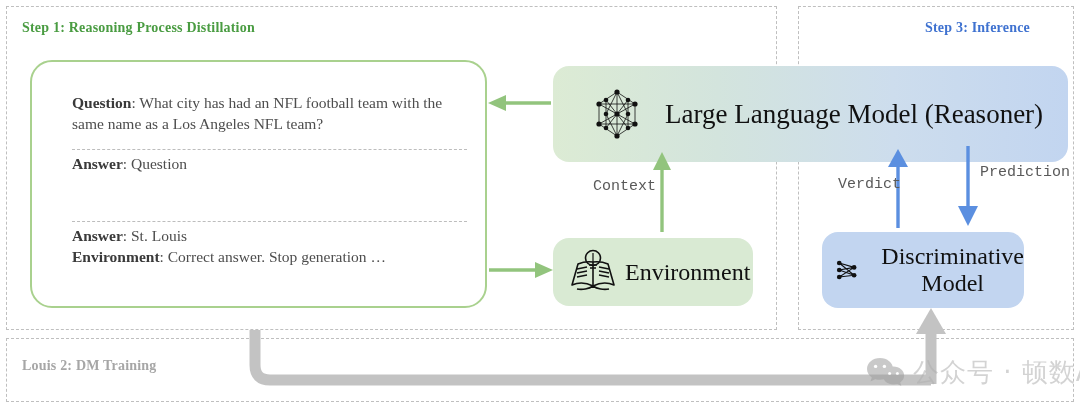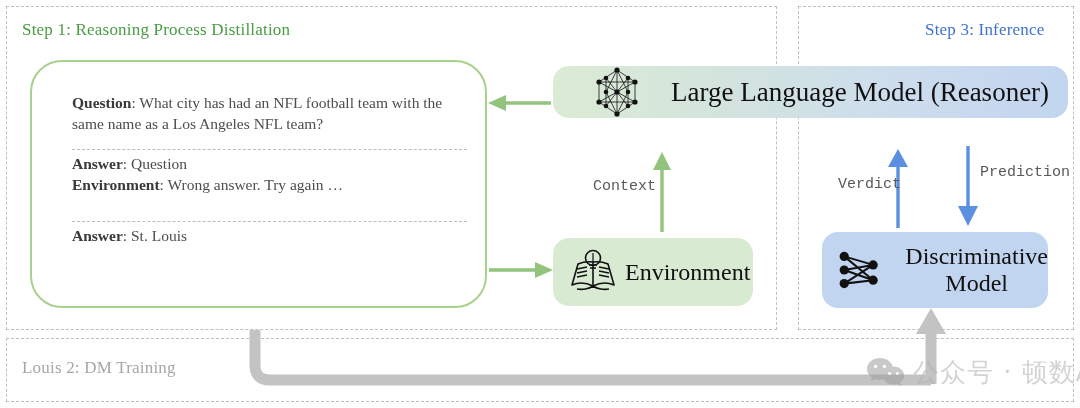--- a/index.html
+++ b/index.html
@@ -11,30 +11,30 @@
   .stage{position:absolute;left:0;top:0;width:1080px;height:408px;}
 
   
   .panel{position:absolute;border:1.5px dashed #bfbfbf;box-sizing:border-box;}
   #panel-step1{left:6px;top:6px;width:771px;height:324px;}
   #panel-step2{left:6px;top:338px;width:1068px;height:64px;}
   #panel-step3{left:798px;top:6px;width:276px;height:324px;}
 
   .step-title{
     position:absolute;font-family:"Liberation Serif",serif;
-    font-weight:normal;font-size:17px;letter-spacing:.2px;white-space:nowrap;
+    font-weight:bold;font-size:14px;letter-spacing:.2px;white-space:nowrap;
   }
   #title-step1{left:22px;top:20px;color:#4a9c42;}
   #title-step2{left:22px;top:358px;color:#a6a6a6;}
   #title-step3{left:900px;top:20px;color:#3f72d0;margin-left:25px;}
 
   
   #example-card{
     position:absolute;left:30px;top:60px;width:457px;height:248px;
-    border:2.5px solid #a9d18e;border-radius:32px;background:#ffffff;
+    border:2.5px solid #a9d18e;border-radius:22px;background:#ffffff;
     box-sizing:border-box;
     padding-left:17px;
   }
   .qa-block{position:absolute;left:40px;right:18px;}
   .qa-line{
     font-family:"Liberation Serif",serif;font-size:15.5px;color:#4d4d4d;
     line-height:21px;white-space:nowrap;
   }
   .qa-line.wrap{white-space:normal;}
   .qa-line b{color:#3a3a3a;font-weight:bold;}
@@ -42,34 +42,34 @@
     border-top:1.6px dashed #bdbdbd;margin:4px 0 3px 0;height:0;
   }
   #qa-top{top:30px;}
   #qa-mid{top:83px;}
   #qa-bot{top:155px;}
 
   
   .rbox{position:absolute;border-radius:16px;display:flex;align-items:center;
         box-sizing:border-box;}
   #llm-box{
-    left:553px;top:66px;width:515px;height:52px;
+    left:553px;top:66px;width:515px;height:96px;
     background:linear-gradient(90deg,#dcebd4 0%,#d3e4dd 32%,#cddded 66%,#c2d5f0 100%);
-    padding-left:36px;gap:26px;
+    padding-left:36px;gap:20px;
   }
   #llm-label{font-family:"Liberation Serif",serif;font-size:27px;color:#111;white-space:nowrap;}
 
   #env-box{
     left:553px;top:238px;width:200px;height:68px;background:#d9ead3;
     padding-left:14px;gap:6px;
   }
   #env-label{font-family:"Liberation Serif",serif;font-size:24px;color:#111;white-space:nowrap;}
 
   #dm-box{
-    left:822px;top:232px;width:226px;height:76px;background:#c2d5f0;
+    left:822px;top:232px;width:202px;height:76px;background:#c2d5f0;
     padding-left:12px;gap:22px;
   }
   #dm-label{
     font-family:"Liberation Serif",serif;font-size:24px;color:#111;
     line-height:27px;text-align:center;flex:1;
   }
 
   
   svg.layer{position:absolute;left:0;top:0;width:1080px;height:408px;
             pointer-events:none;overflow:visible;}
@@ -114,26 +114,26 @@
 
   <div id="example-card">
 
     <div class="qa-block" id="qa-top">
       <div class="qa-line wrap"><b>Question</b><span>: What city has had an NFL football team with the same name as a Los Angeles NFL team?</span></div>
     </div>
 
     <div class="qa-block" id="qa-mid">
       <div class="divider"></div>
       <div class="qa-line"><b>Answer</b><span>: Question</span></div>
-      <div class="qa-line"><b>Environment</b><span>: Wrong answer. Try again …</span></div>
     </div>
 
     <div class="qa-block" id="qa-bot">
       <div class="divider"></div>
       <div class="qa-line"><b>Answer</b><span>: St. Louis</span></div>
+      <div class="qa-line"><b>Environment</b><span>: Correct answer. Stop generation …</span></div>
     </div>
   </div>
 
   <div class="rbox" id="llm-box">
     <svg width="56" height="56" viewBox="0 0 56 56">
       <g stroke="#111" stroke-width="0.8" fill="none">
         <path d="M28,6 L10,18 L10,38 L28,50 L46,38 L46,18 Z"></path>
         <path d="M28,6 L28,50 M10,18 L46,38 M46,18 L10,38 M10,18 L46,18 M10,38 L46,38"></path>
         <path d="M28,6 L17,28 L28,50 L39,28 Z"></path>
         <path d="M17,14 L39,42 M39,14 L17,42 M17,14 L17,42 M39,14 L39,42"></path>

